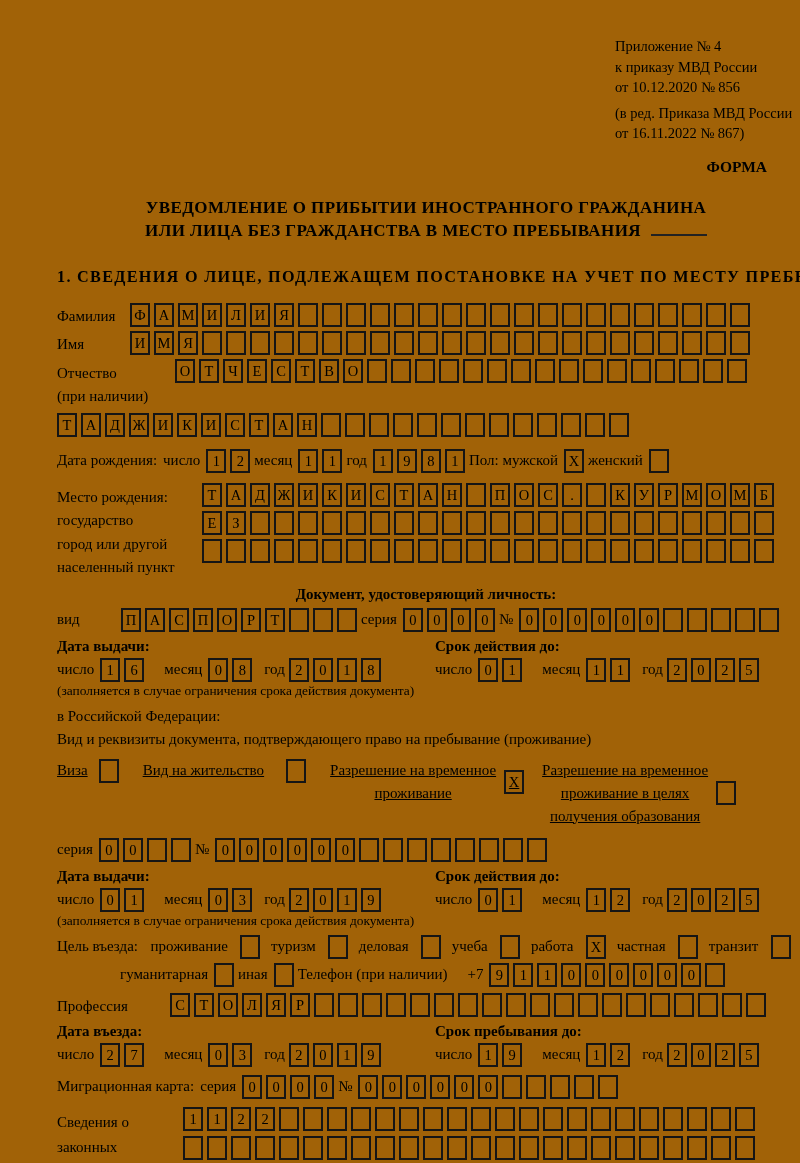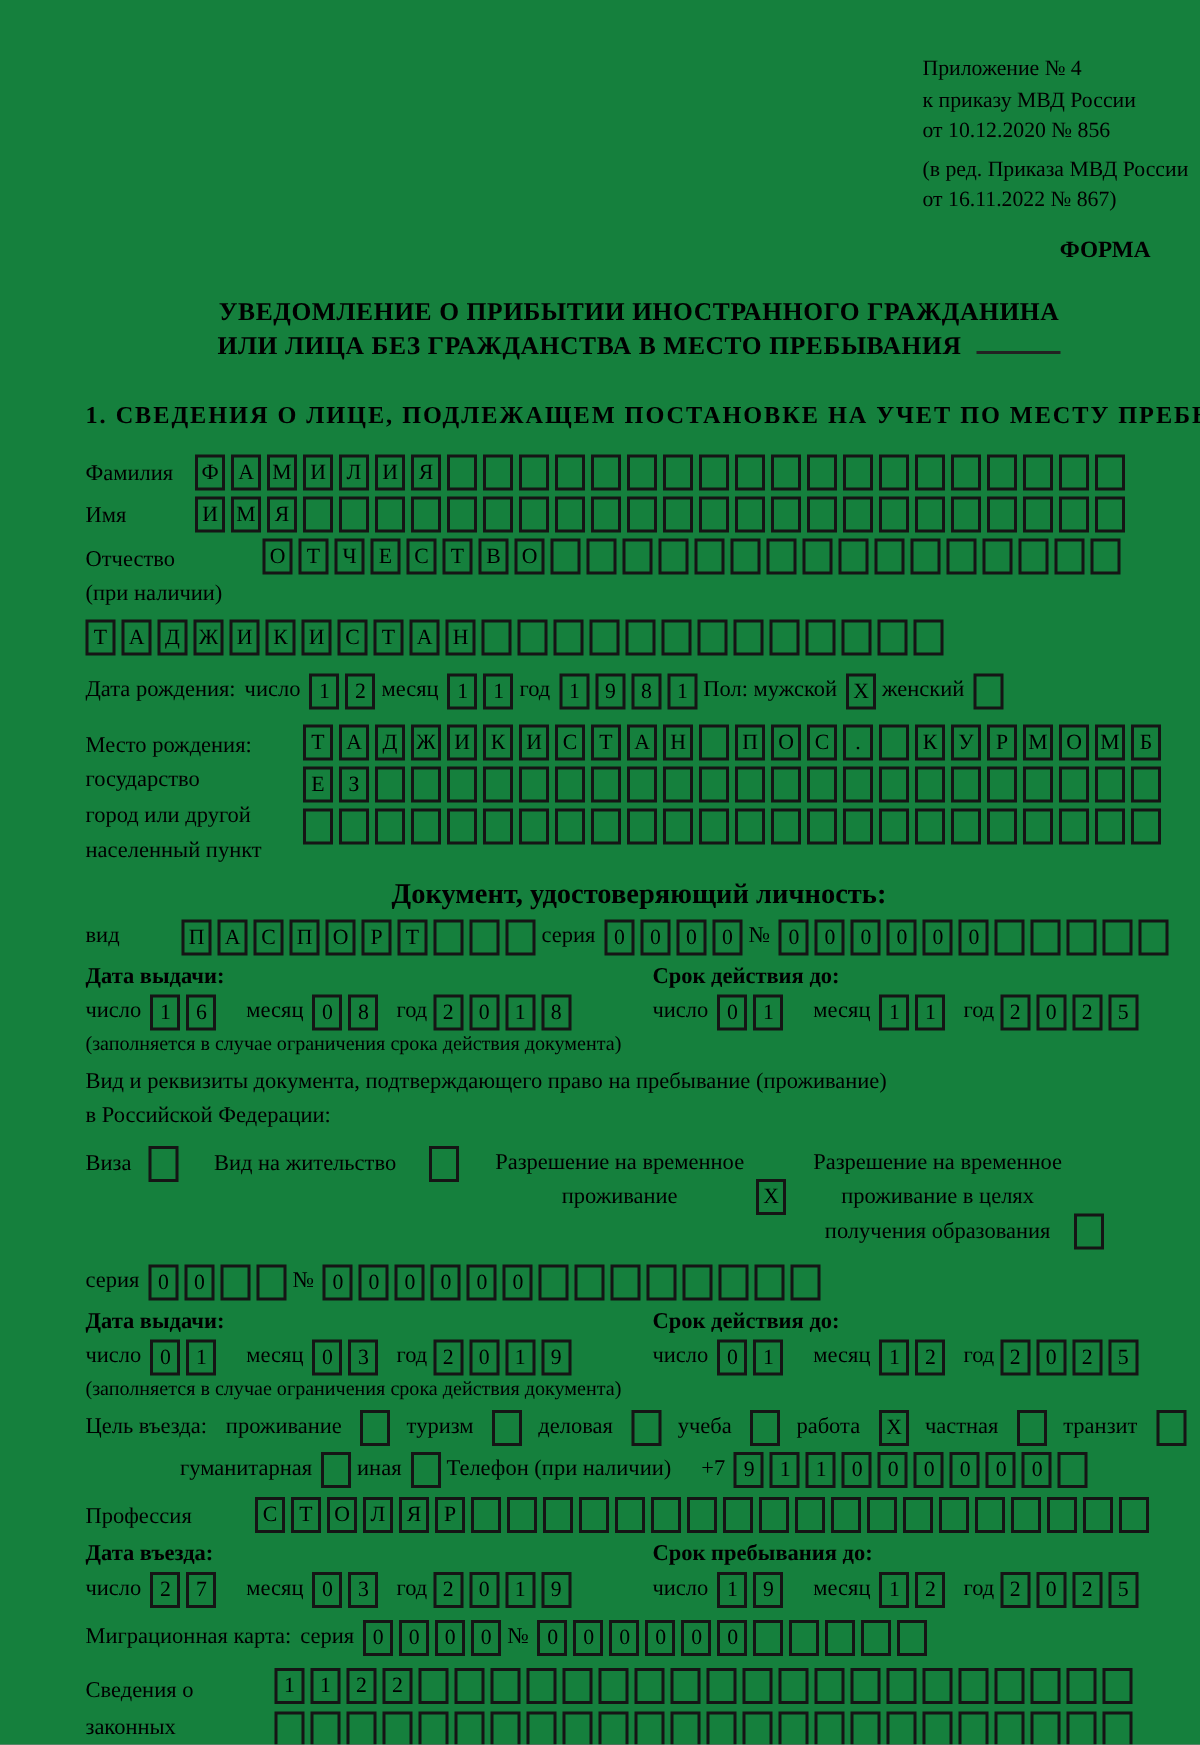--- a/index.html
+++ b/index.html
@@ -1,17 +1,17 @@
 <!DOCTYPE html>
 <html lang="ru"><head>
 <meta charset="utf-8">
 <style>
   html,body{margin:0;padding:0;background:#888;}
   .page{
-    width:800px;height:1163px;margin:0 auto;background:#15803d;color:#000;
+    width:800px;height:1163px;margin:0 auto;background:#a16207;color:#000;
     font-family:"Liberation Serif","DejaVu Serif",serif;
     box-sizing:border-box;padding:36px 5px 0 57px;overflow:hidden;position:relative;
   }
   .appendix{margin-left:558px;font-size:14.5px;line-height:20.5px;}
   .appendix .gap{height:5px;}
   .forma{ text-align:right;padding-right:28px;font-weight:bold;font-size:15.5px;margin-top:14px;}
   .title{ text-align:center;font-weight:bold;font-size:17px;line-height:23px;margin-top:20px;letter-spacing:.4px;}
   .blankline{display:inline-block;width:56px;border-bottom:2.5px solid #222;height:14px;margin-left:10px;}
   .sec-heading{margin-top:26px;font-weight:bold;font-size:16.2px;letter-spacing:1.3px;white-space:nowrap;}
 
@@ -22,34 +22,34 @@
   .boxes{display:inline-flex;flex-wrap:nowrap;}
   .cbox{
     display:inline-block;width:20px;height:24px;box-sizing:border-box;border:2px solid #151515;
     margin-right:4px;text-align:center;font-size:14.5px;line-height:20px;flex-shrink:0;
   }
   .rows4{margin-top:16px;}
   .inline-row{display:flex;align-items:center;margin-bottom:4px;font-size:15px;}
   .inline-row .t{margin:0 6px 0 0;}
   .ml8{margin-left:8px;} .ml14{margin-left:14px;} .ml20{margin-left:20px;} .ml30{margin-left:30px;}
   .stack{display:flex;flex-direction:column;}
-  .doc-heading{text-align:center;font-weight:bold;font-size:19px;margin:6px 0 5px 0;}
+  .doc-heading{text-align:center;font-weight:bold;font-size:15px;margin:6px 0 5px 0;}
   .dates-row{display:flex;align-items:flex-start;margin-top:6px;}
   .dategroup{display:inline-block;}
   .dg-left{width:350px;}
   .dg-right{margin-left:28px;}
   .dghead{font-size:15px;margin-bottom:3px;font-weight:bold;}
   .dgfields{display:flex;align-items:center;font-size:15px;}
   .dgfields .t{margin-right:6px;}
   .dgfields .t2{margin:0 6px 0 16px;}
   .dgfields .t3{margin:0 4px 0 8px;}
   .expiry-note{text-align:left;font-size:13.4px;margin:1px 0 6px 0;}
   .intro{font-size:15px;line-height:23px;margin-top:4px;}
   .opts-row{display:flex;align-items:flex-start;margin-top:8px;margin-bottom:10px;font-size:15px;}
-  .opt{display:flex;align-items:flex-end;}
+  .opt{display:flex;align-items:center;text-decoration:underline;}
   .opt .optlabel{text-align:center;line-height:23px;}
   .opt .cbox{margin-left:8px;}
   .purpose-line2{margin-left:63px;}
   .phone-prefix{margin:0 6px 0 14px;}
   .repcol{display:flex;flex-direction:column;}
 </style>
 </head>
 <body>
 
 <div class="page">
@@ -399,22 +399,22 @@
               <span class="cbox">0</span>
               <span class="cbox">2</span>
               <span class="cbox">5</span>
             </span>
         </div>
       </div>
     </div>
     <div class="expiry-note">(заполняется в случае ограничения срока действия документа)</div>
 
     <div class="intro">
+      <div>в Российской Федерации:</div>
       <div>Вид и реквизиты документа, подтверждающего право на пребывание (проживание)</div>
-      <div>в Российской Федерации:</div>
     </div>
 
     <div class="opts-row">
       <div class="opt">
         <span class="optlabel">Виза</span>
         <span class="boxes" style="margin-left:3px;">
             <span class="cbox"></span>
           </span>
       </div>
       <div class="opt ml20">

